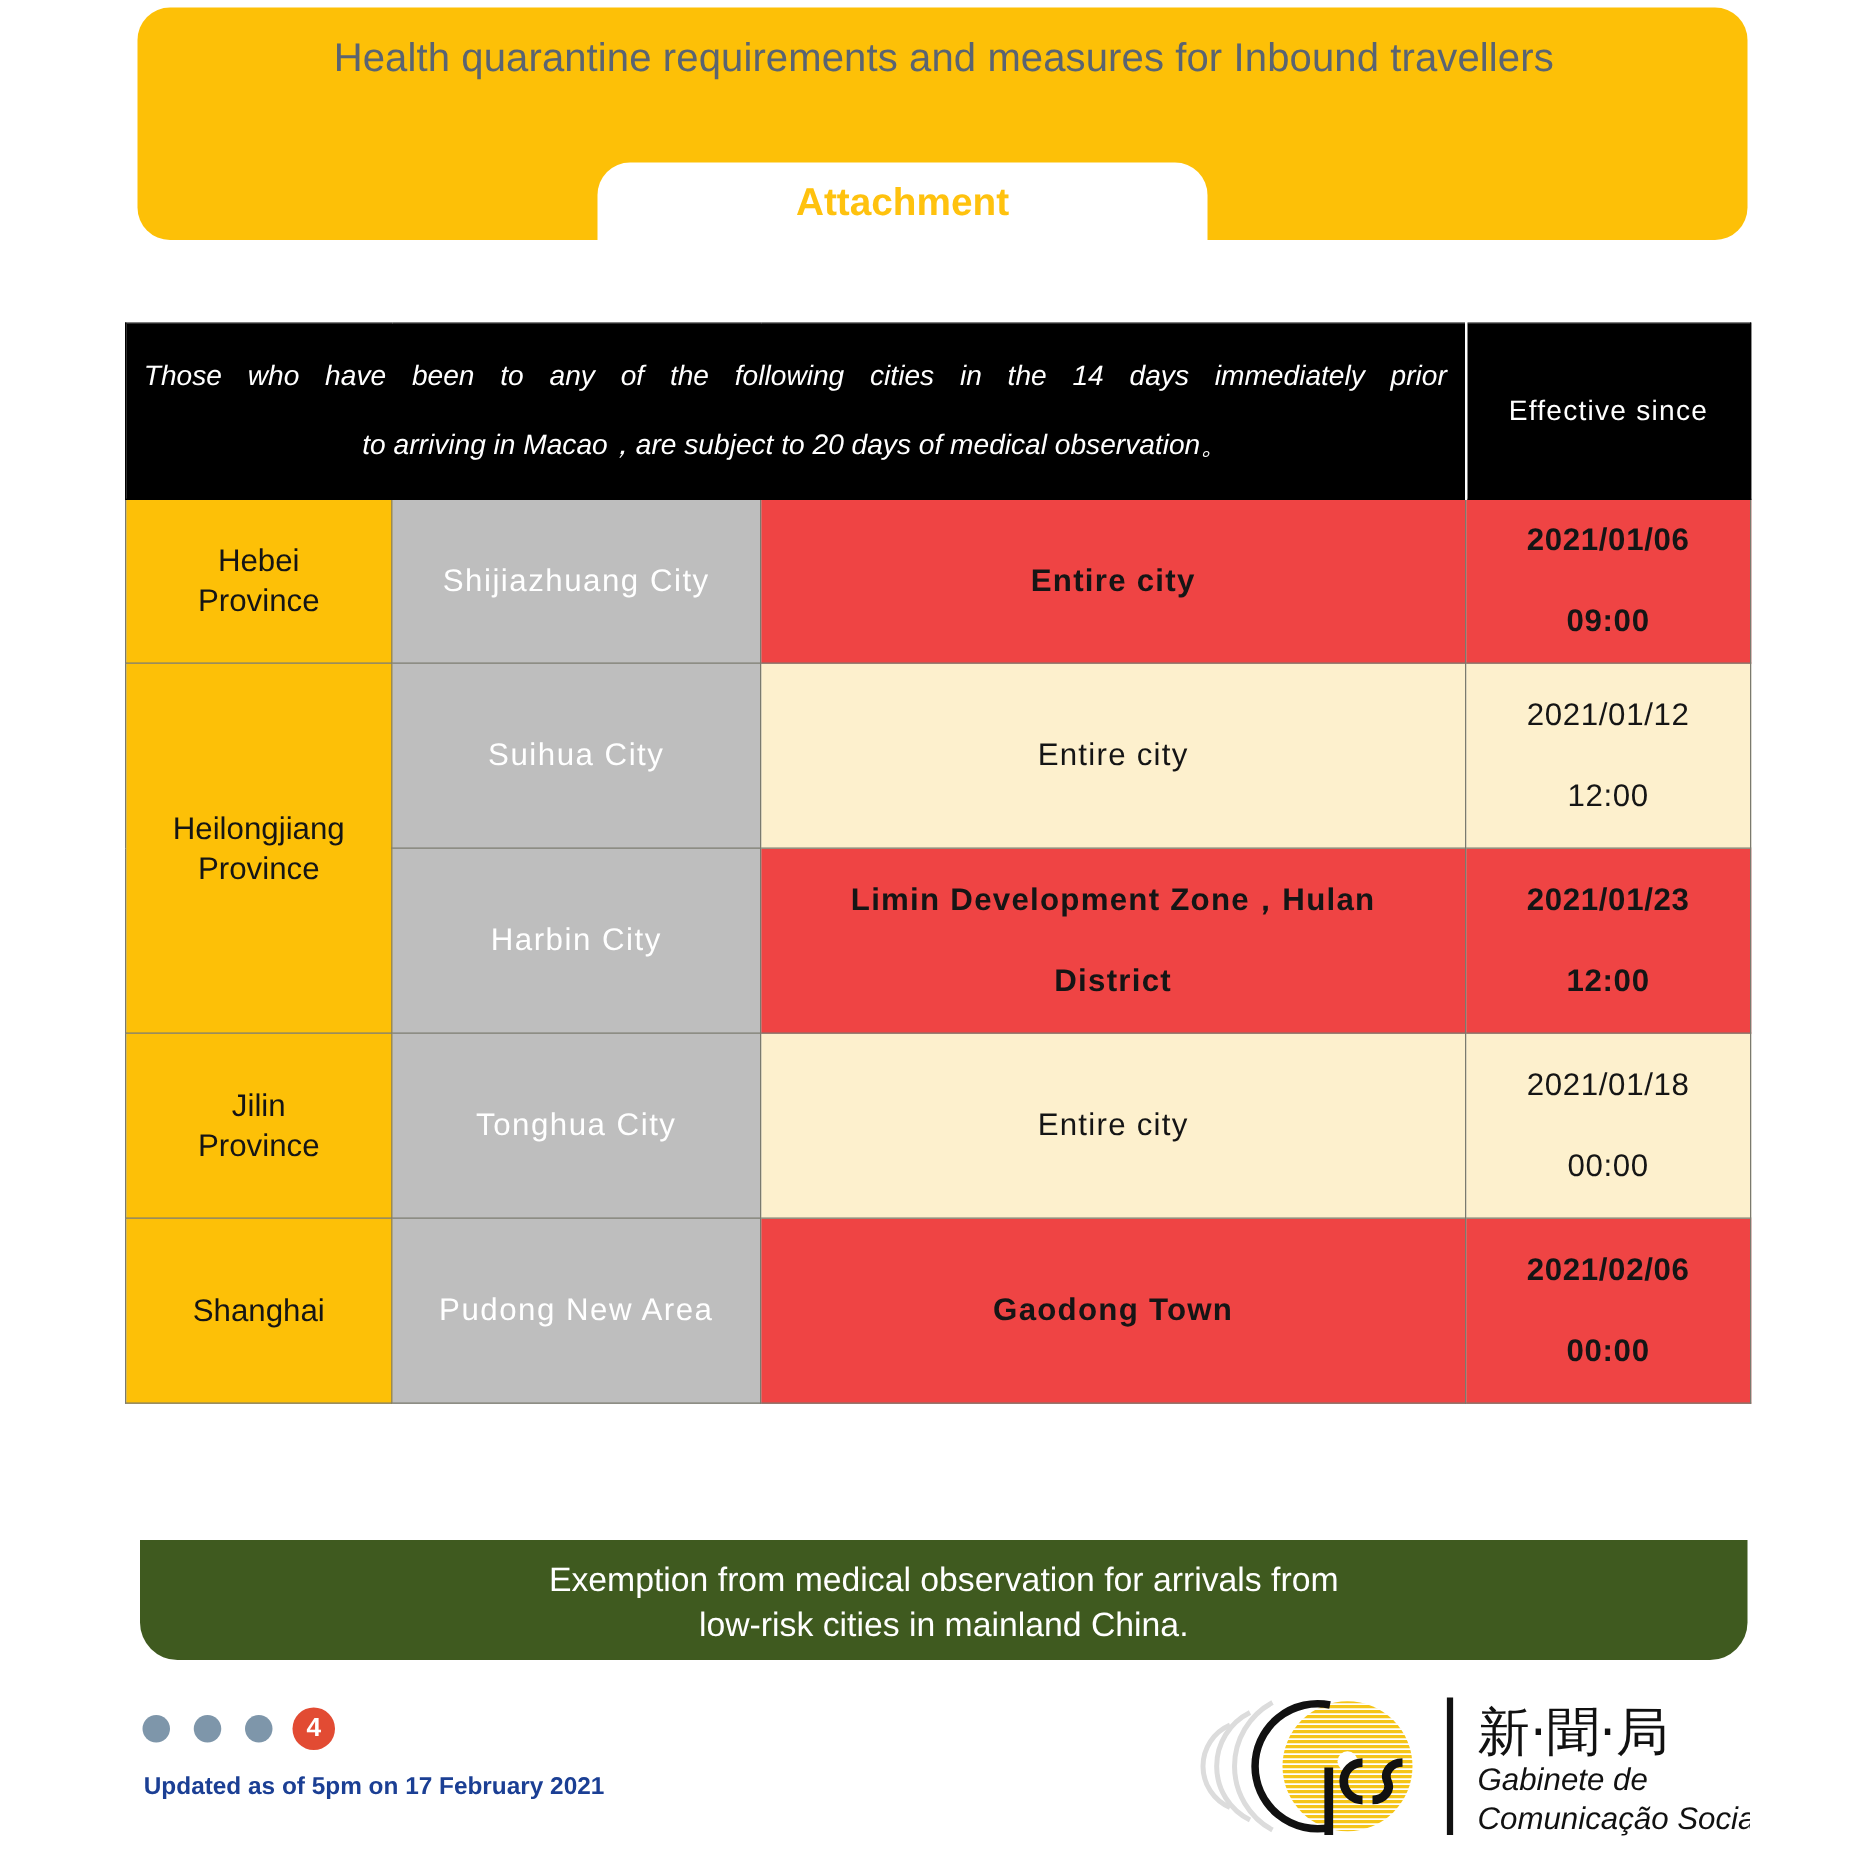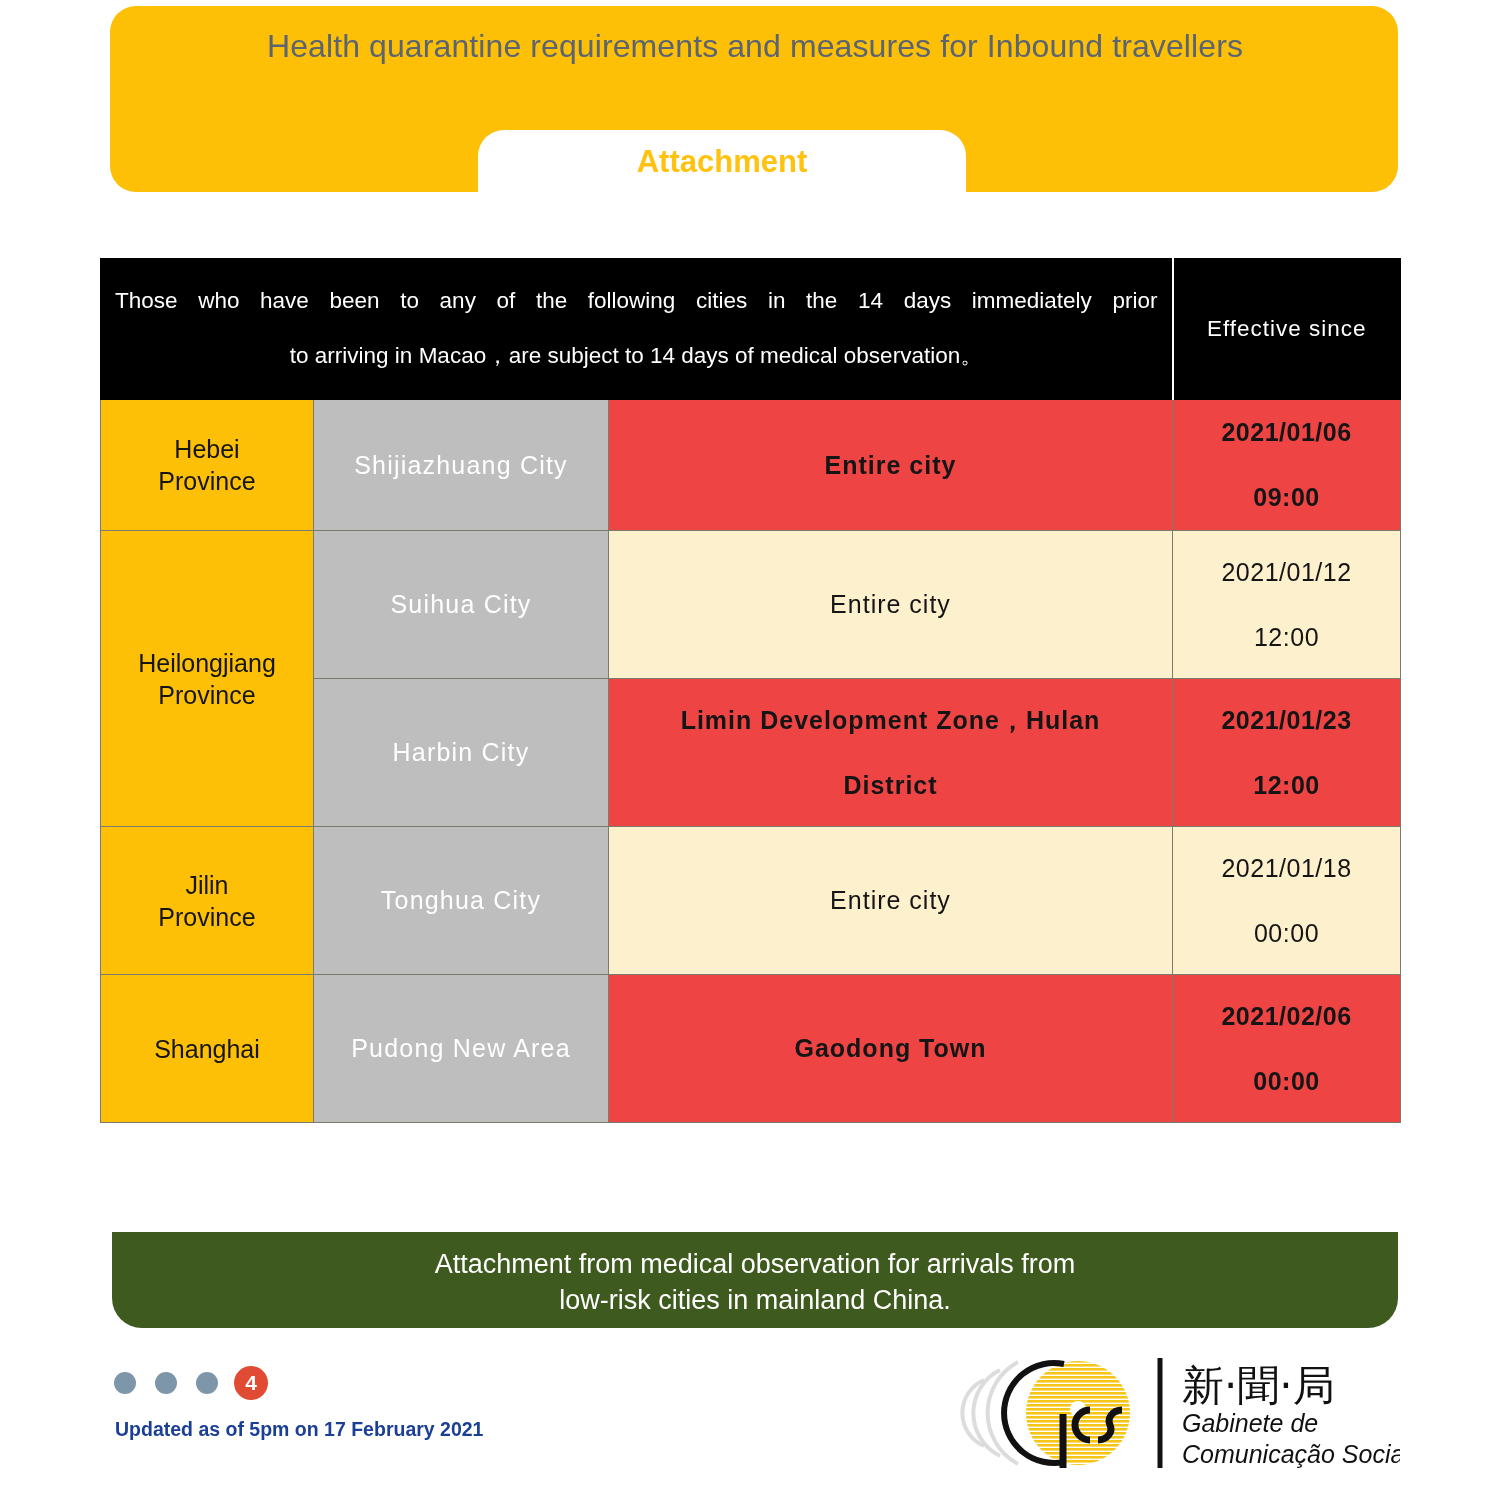--- a/index.html
+++ b/index.html
@@ -68,20 +68,21 @@
   .hdr-cell {
     background: #000000;
     color: #ffffff;
     font-size: 22.5px;
     line-height: 2.45;
     padding: 14px 14px 16px 14px;
     text-align: justify;
     text-align-last: justify;
     border-color: #000 !important;
     border-right: 2px solid #ffffff !important;
+    font-style: italic;
   }
   .hdr-cell .ln { display: block; }
   .hdr-cell .ln.last { text-align-last: center; }
   .hdr-eff {
     background: #000000;
     color: #ffffff;
     font-size: 22.5px;
     text-align: center;
     border-color: #000 !important;
     letter-spacing: 1px;
@@ -199,21 +200,21 @@
         <col style="width:213px">
         <col style="width:295px">
         <col style="width:564px">
         <col style="width:228px">
       </colgroup>
       <tbody>
 
         <tr>
           <td class="hdr-cell" colspan="3">
             <span class="ln">Those who have been to any of the following cities in the 14 days immediately prior</span>
-            <span class="ln last">to arriving in Macao，are subject to 14 days of medical observation。</span>
+            <span class="ln last">to arriving in Macao，are subject to 20 days of medical observation。</span>
           </td>
           <td class="hdr-eff">Effective since</td>
         </tr>
 
         <tr>
           <td class="c-prov" rowspan="1">
             <span>Hebei</span><br>
             <span>Province</span>
           </td>
           <td class="c-city" style="height:122px">Shijiazhuang City</td>
@@ -277,21 +278,21 @@
           <td class="c-date shade-dark">
             <span class="d1">2021/02/06</span>
             <span class="d2">00:00</span>
           </td>
         </tr>
       </tbody>
     </table>
   </div>
 
   <div class="green-banner">
-    <span class="gl">Attachment from medical observation for arrivals from</span>
+    <span class="gl">Exemption from medical observation for arrivals from</span>
     <span class="gl">low-risk cities in mainland China.</span>
   </div>
 
   <div class="dots">
     <span class="dot"></span>
     <span class="dot"></span>
     <span class="dot"></span>
     <span class="dot-active">4</span>
   </div>
   <div class="updated">Updated as of 5pm on 17 February 2021</div>

